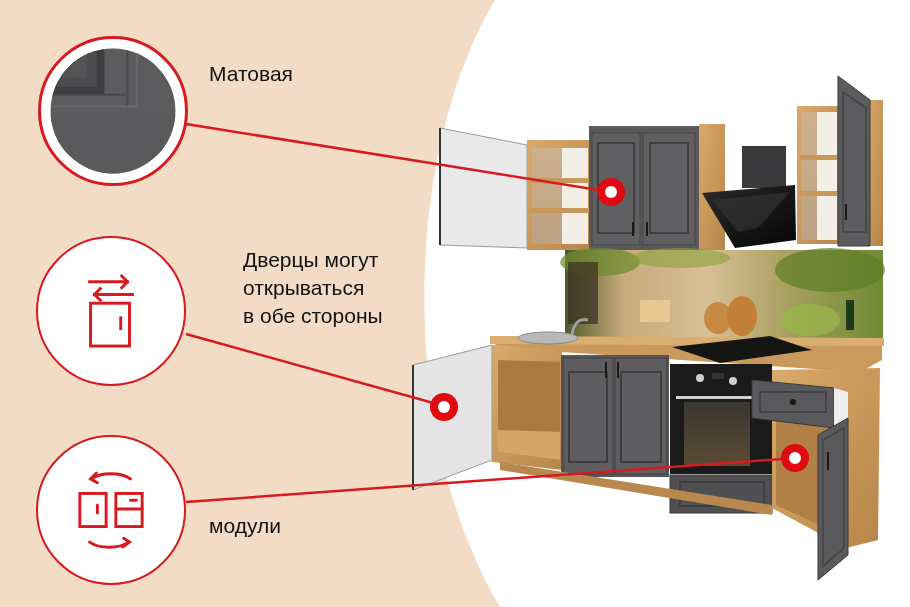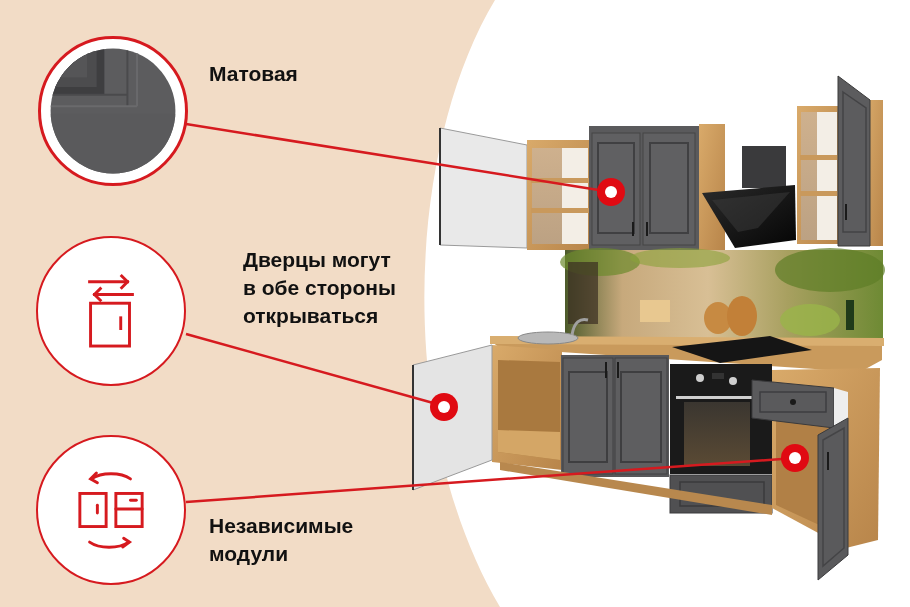--- a/index.html
+++ b/index.html
@@ -1,20 +1,20 @@
 <!DOCTYPE html>
 <html><head>
 <meta charset="utf-8">
 <style>
   * { box-sizing: border-box; margin: 0; padding: 0; }
   html, body { width: 910px; height: 607px; overflow: hidden; background: #ffffff; }
   body { position: relative; font-family: "Liberation Sans", sans-serif; }
   .bg-svg { position: absolute; left: 0; top: 0; width: 910px; height: 607px; }
   .feature-title {
-    position: absolute; color: #111111; font-weight: bold; font-size: 21px; line-height: 28px;
+    position: absolute; color: #111111; font-weight: normal; font-size: 21px; line-height: 28px;
     font-family: "Liberation Sans", sans-serif;
   }
   .feature-title span { display: block; }
   .circle {
     position: absolute; border-radius: 50%; background: #ffffff;
     border: 2px solid #d61a1f;
   }
   .circle-icon { position: absolute; left: 0; top: 0; width: 100%; height: 100%; }
   .scene { position: absolute; left: 0; top: 0; width: 910px; height: 607px; }
   .hit { position: absolute; }
@@ -185,22 +185,22 @@
       <polyline points="86,39 92,45 86,51"></polyline>
       <line x1="58" y1="58" x2="97" y2="58"></line>
       <polyline points="64,52 58,58 64,64"></polyline>
       <rect x="54" y="67" width="40" height="44"></rect>
       <line x1="85" y1="82" x2="85" y2="93"></line>
     </g>
   </svg>
 </div>
 <div class="feature-title" style="left:209px;top:246px;margin-left:34px;">
   <span>Дверцы могут</span>
+  <span>открываться</span>
   <span>в обе стороны</span>
-  <span>открываться</span>
 </div>
 <div class="hit" style="left:429px;top:392px;width:30px;height:30px;">
   <svg width="30" height="30" viewBox="0 0 30 30">
       <circle cx="15" cy="15" r="14" fill="#e00a12"></circle>
       <circle cx="15" cy="15" r="6" fill="#ffffff"></circle>
     </svg>
 </div>
 
 <div class="circle" style="left:36px;top:435px;width:150px;height:150px;">
   <svg class="circle-icon" viewBox="0 0 150 150" xmlns="http://www.w3.org/2000/svg">
@@ -211,21 +211,20 @@
       <polyline points="88,104 94,108 87,113"></polyline>
       <rect x="43" y="58" width="27" height="34" stroke-linecap="square"></rect>
       <line x1="61" y1="70" x2="61" y2="78"></line>
       <rect x="80" y="58" width="27" height="34" stroke-linecap="square"></rect>
       <line x1="80" y1="74" x2="107" y2="74"></line>
       <line x1="95" y1="65" x2="101" y2="65"></line>
     </g>
   </svg>
 </div>
 <div class="feature-title" style="left:209px;top:512px;">
-  <span>Независимые</span>
   <span>модули</span>
 </div>
 <div class="hit" style="left:780px;top:443px;width:30px;height:30px;">
   <svg width="30" height="30" viewBox="0 0 30 30">
       <circle cx="15" cy="15" r="14" fill="#e00a12"></circle>
       <circle cx="15" cy="15" r="6" fill="#ffffff"></circle>
     </svg>
 </div>
 
 </body></html>

